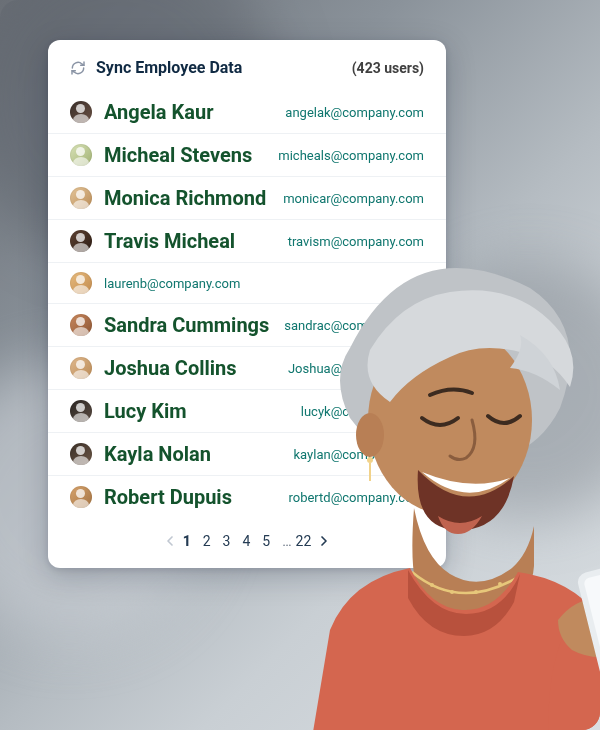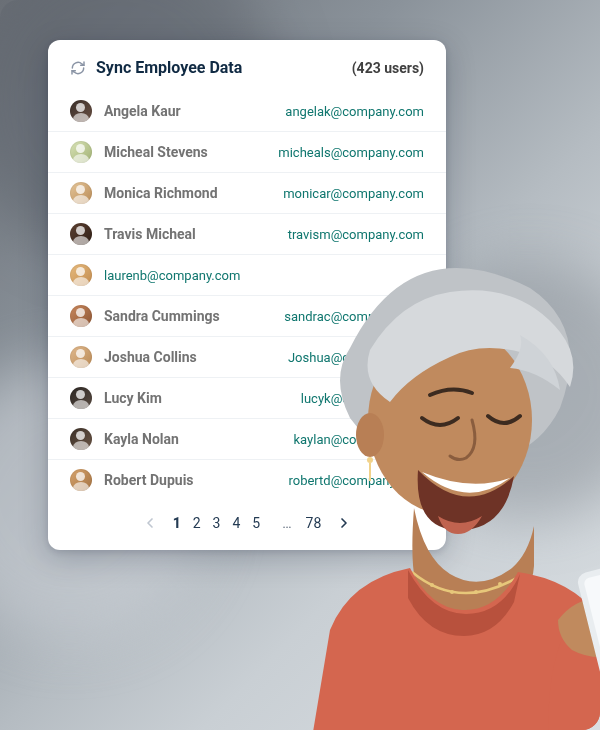--- a/index.html
+++ b/index.html
@@ -86,38 +86,37 @@
     }
     .avatar::after {
       content:"";
       position:absolute;
       width: 16px; height:12px;
       background: rgba(255,255,255,0.6);
       border-radius:50% 50% 0 0;
       top:13px; left:3px;
     }
     .name {
-      font-size: 14px;
+      font-size: 20px;
       font-weight: 700;
-      color: #737373;
+      color: #14532d;
       flex: 1;
       white-space: nowrap;
       overflow: hidden;
       text-overflow: ellipsis;
     }
     .email {
       font-size: 13px;
       color: #0f766e;
       white-space: nowrap;
     }
     .pager {
       display: flex;
       align-items: center;
       justify-content: center;
-      gap: 10px;
       padding: 12px 0 4px 0;
       font-size: 14px;
       color: #243b53;
     }
     .pager .arrow {
       width: 22px;
       height: 22px;
       display: inline-flex;
       align-items: center;
       justify-content: center;
@@ -213,21 +212,21 @@
     </div>
 
   <div class="pager">
     <span class="arrow disabled">
       <svg viewBox="0 0 24 24" width="16" height="16" fill="none" stroke="currentColor" stroke-width="2.5" stroke-linecap="round" stroke-linejoin="round">
           <polyline points="15 18 9 12 15 6"></polyline>
         </svg>
     </span>
     <span id="pager-pages"><span class="pg current" style="margin-right: 8px;">1</span><span class="pg" style="margin-right: 8px;">2</span><span class="pg" style="margin-right: 8px;">3</span><span class="pg" style="margin-right: 8px;">4</span><span class="pg" style="margin-right: 8px;">5</span></span>
     <span class="ellipsis">…</span>
-    <span class="pg">78</span>
+    <span class="pg">22</span>
     <span class="arrow">
       <svg viewBox="0 0 24 24" width="16" height="16" fill="none" stroke="currentColor" stroke-width="2.5" stroke-linecap="round" stroke-linejoin="round">
           <polyline points="9 18 15 12 9 6"></polyline>
         </svg>
     </span>
   </div>
 </div>
 
 <svg class="person" viewBox="0 0 430 530">
 

